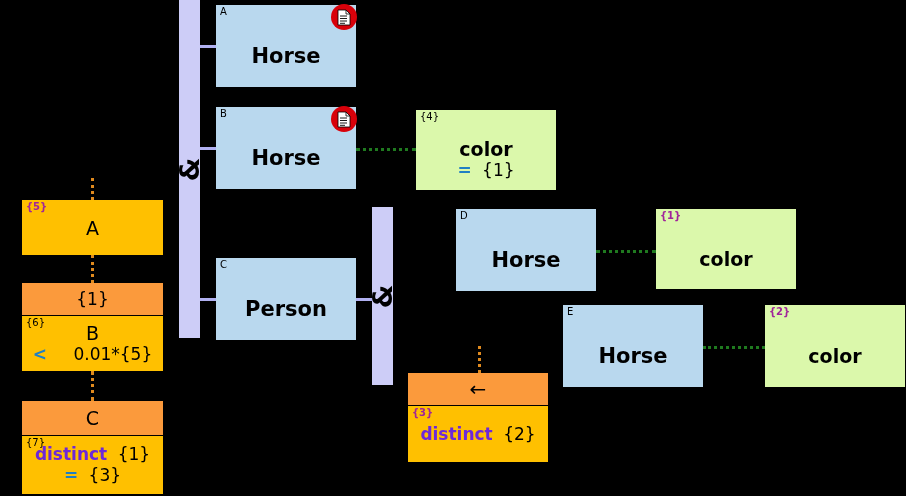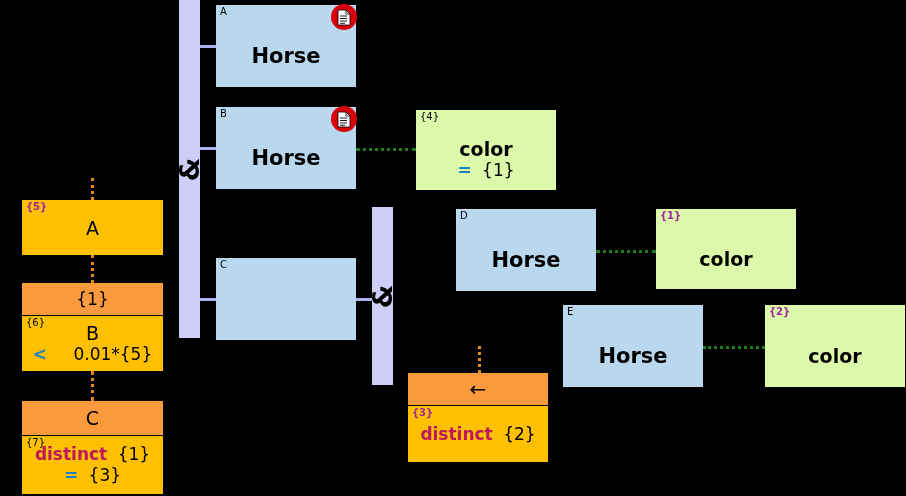--- a/index.html
+++ b/index.html
@@ -18,21 +18,21 @@
   .corner{position:absolute;left:4px;top:1px;font-size:10px;line-height:12px;
           color:#000;letter-spacing:0;}
   .corner.magenta{color:#a0249a;font-weight:bold;font-size:10px;}
 
   .title{font-size:21px;font-weight:bold;letter-spacing:0px;margin-top:19px;}
   .title.sm{font-size:19px;}
   .label{font-size:17px;}
   .label.big{font-size:19px;}
   .mono-row{font-size:17px;line-height:21px;white-space:nowrap;}
   .op{color:#1f7fc4;font-weight:bold;}
-  .opkw{color:#be185d;font-weight:bold;}
+  .opkw{color:#6d28d9;font-weight:bold;}
 
   
   .andbar{position:absolute;background:#cdcdf7;display:flex;align-items:center;
           justify-content:center;}
   .andbar span{font-size:27px;font-weight:bold;color:#000;
                transform:rotate(-90deg);display:block;line-height:1;}
 
   
   .hstub{position:absolute;height:3px;background:#b0b0f0;}
   .gline{position:absolute;height:0;border-top:3px dotted #1f7a1f;}
@@ -133,20 +133,21 @@
     <span class="corner">{4}</span>
     <span class="title sm">color</span>
     <span class="mono-row">
       <span class="op">=</span>
       <span style="margin-left: 5px;">{1}</span>
     </span>
   </div>
 
   <div class="box entity" style="left:216px;top:258px;width:140px;height:82px;">
     <span class="corner">C</span>
+    <span class="title">Person</span>
   </div>
 
   <div class="hstub" style="left:356px;top:298px;width:16px;"></div>
   <div class="andbar" style="left:372px;top:207px;width:21px;height:178px;">
     <span>&amp;</span>
   </div>
 
   <div class="box entity" style="left:456px;top:209px;width:140px;height:82px;">
     <span class="corner">D</span>
     <span class="title">Horse</span>

